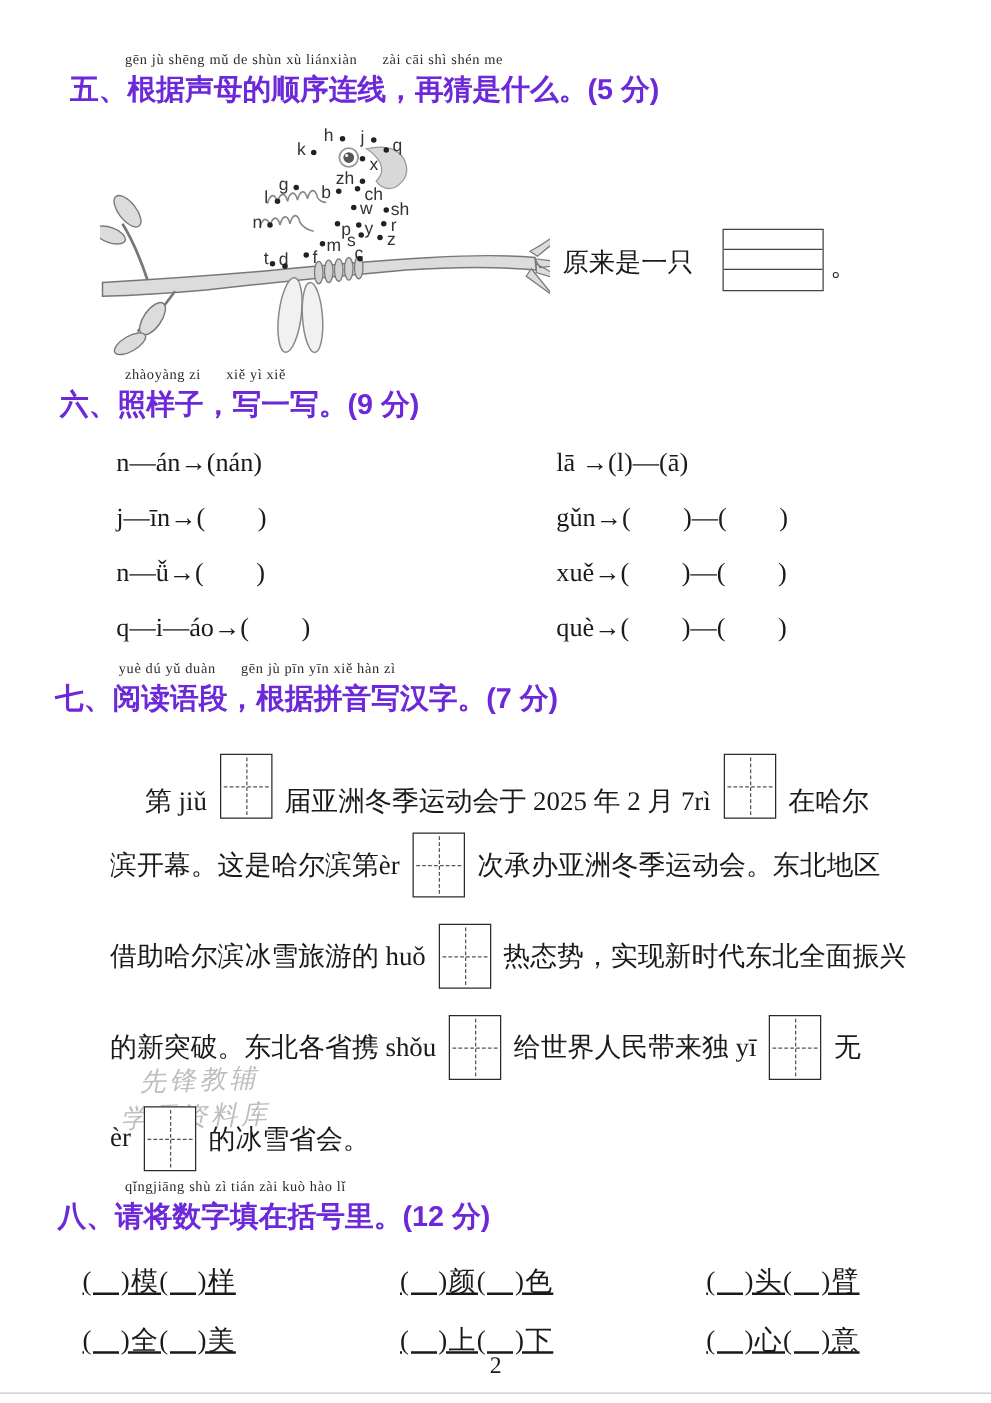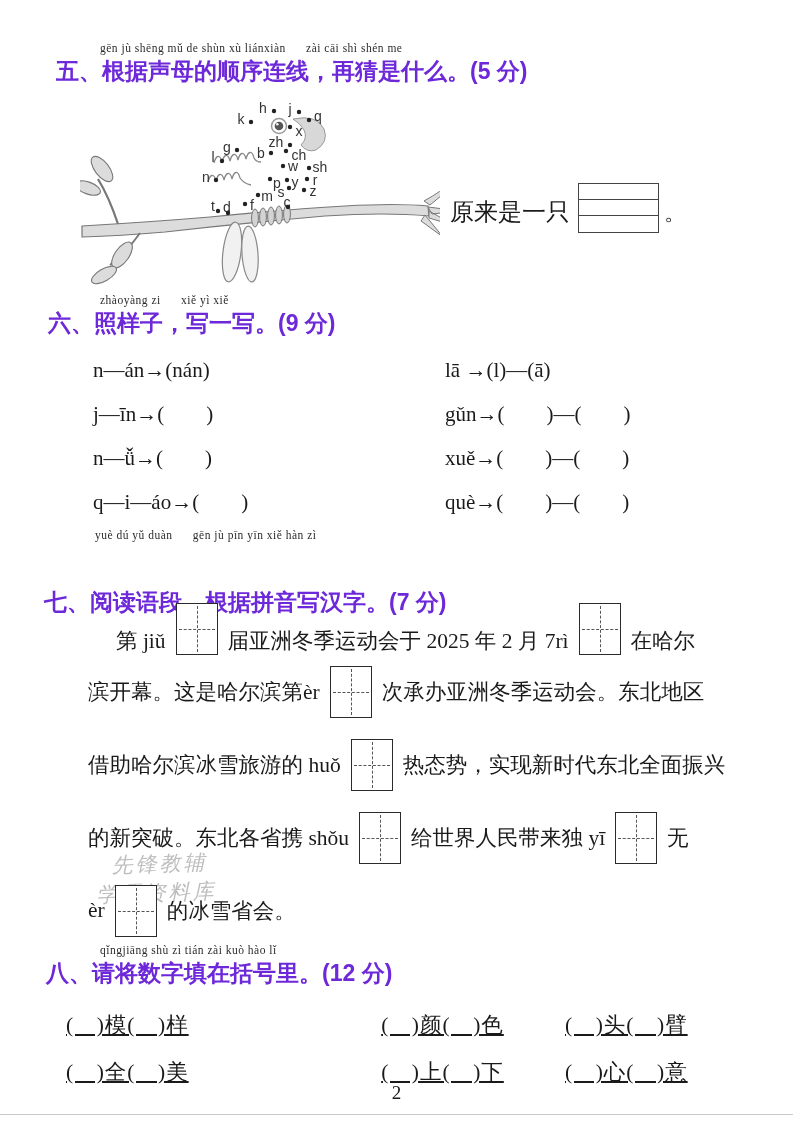--- a/index.html
+++ b/index.html
@@ -6,21 +6,21 @@
   #page{position:relative;width:793px;height:1122px;background:#fff;overflow:hidden;
         font-family:"Liberation Serif", serif;color:#1a1a1a;}
   .pinyin{position:absolute;font-size:11.5px;color:#2b2b2b;letter-spacing:.5px;white-space:pre;
           font-family:"Liberation Serif", serif;}
   .heading{position:absolute;font-size:23px;font-weight:bold;color:#6d28d9;white-space:pre;
            font-family:"Liberation Sans", sans-serif;}
   
   #bird-svg{position:absolute;left:80px;top:95px;}
   .bird-letter{font-family:"Liberation Sans", sans-serif;font-size:14px;fill:#333;text-anchor:middle;}
   .bird-dot{fill:#222;}
-  #answer-line{position:absolute;left:450px;top:196px;font-size:24px;white-space:pre;}
+  #answer-line{position:absolute;left:450px;top:196px;font-size:21px;white-space:pre;}
   #answer-blank{position:absolute;left:578px;top:183px;width:79px;height:48px;border:1.2px solid #444;
      background-image:linear-gradient(#444,#444),linear-gradient(#444,#444);
      background-size:100% 1px;background-position:0 15px,0 31px;background-repeat:no-repeat;}
   #answer-period{position:absolute;left:664px;top:198px;font-size:22px;}
   
   .six-col{position:absolute;font-size:21px;}
   .six-item{height:44px;line-height:44px;white-space:pre;}
   
   #seven-lines{position:absolute;left:88px;top:582px;width:680px;z-index:2;}
   .seven-line{display:flex;align-items:center;height:73px;font-size:21.5px;}
@@ -32,21 +32,21 @@
   .tian .hl{position:absolute;top:50%;left:2px;right:2px;border-top:1.4px dashed #555;}
   #watermark{position:absolute;left:96px;top:850px;z-index:1;color:#a9a7a7;opacity:.75;
      font-style:italic;font-size:21px;letter-spacing:3px;transform:rotate(-2deg);line-height:29px;
      font-family:"Liberation Serif", serif;}
   #watermark div:first-child{margin-left:16px;}
   
   #eight-rows{position:absolute;left:66px;top:1002px;font-size:21.5px;text-decoration:underline;}
   .eight-row{display:flex;height:47px;line-height:47px;}
   .eight-cell{white-space:pre;letter-spacing:1px;}
   .eight-cell:nth-child(1){width:254px;}
-  .eight-cell:nth-child(2){width:245px;text-align:center;}
+  .eight-cell:nth-child(2){width:245px;}
   #page-num{position:absolute;left:0;right:0;top:1082px;text-align:center;font-size:19px;}
   #bottom-rule{position:absolute;left:0;right:0;top:1114px;height:1px;background:#c9c9c9;}
 </style>
 </head>
 <body>
 
 <div id="page">
 
   <div class="pinyin" style="left:100px;top:42px;">gēn jù shēng mǔ de shùn xù liánxiàn      zài cāi shì shén me</div>
   <div class="heading" style="left:56px;top:56px;">五、根据声母的顺序连线，再猜是什么。(5 分)</div>
@@ -146,21 +146,21 @@
       <div class="six-item">q—i—áo→(　　)</div>
     </div>
   <div id="six-right" class="six-col" style="left:445px;top:348px;">
       <div class="six-item">lā →(l)—(ā)</div>
       <div class="six-item">gǔn→(　　)—(　　)</div>
       <div class="six-item">xuě→(　　)—(　　)</div>
       <div class="six-item">què→(　　)—(　　)</div>
     </div>
 
   <div class="pinyin" style="left:95px;top:529px;">yuè dú yǔ duàn      gēn jù pīn yīn xiě hàn zì</div>
-  <div class="heading" style="left:44px;top:543px;margin-top:44px;">七、阅读语段，根据拼音写汉字。(7 分)</div>
+  <div class="heading" style="left:44px;top:543px;">七、阅读语段，根据拼音写汉字。(7 分)</div>
   <div id="watermark">
     <div>先锋教辅</div>
     <div>学霸资料库</div>
   </div>
   <div id="seven-lines">
       <div class="seven-line indent">
         <span class="seven-text">第 jiǔ</span>
         <span class="tian">
           <i class="vl"></i>
           <i class="hl"></i>

